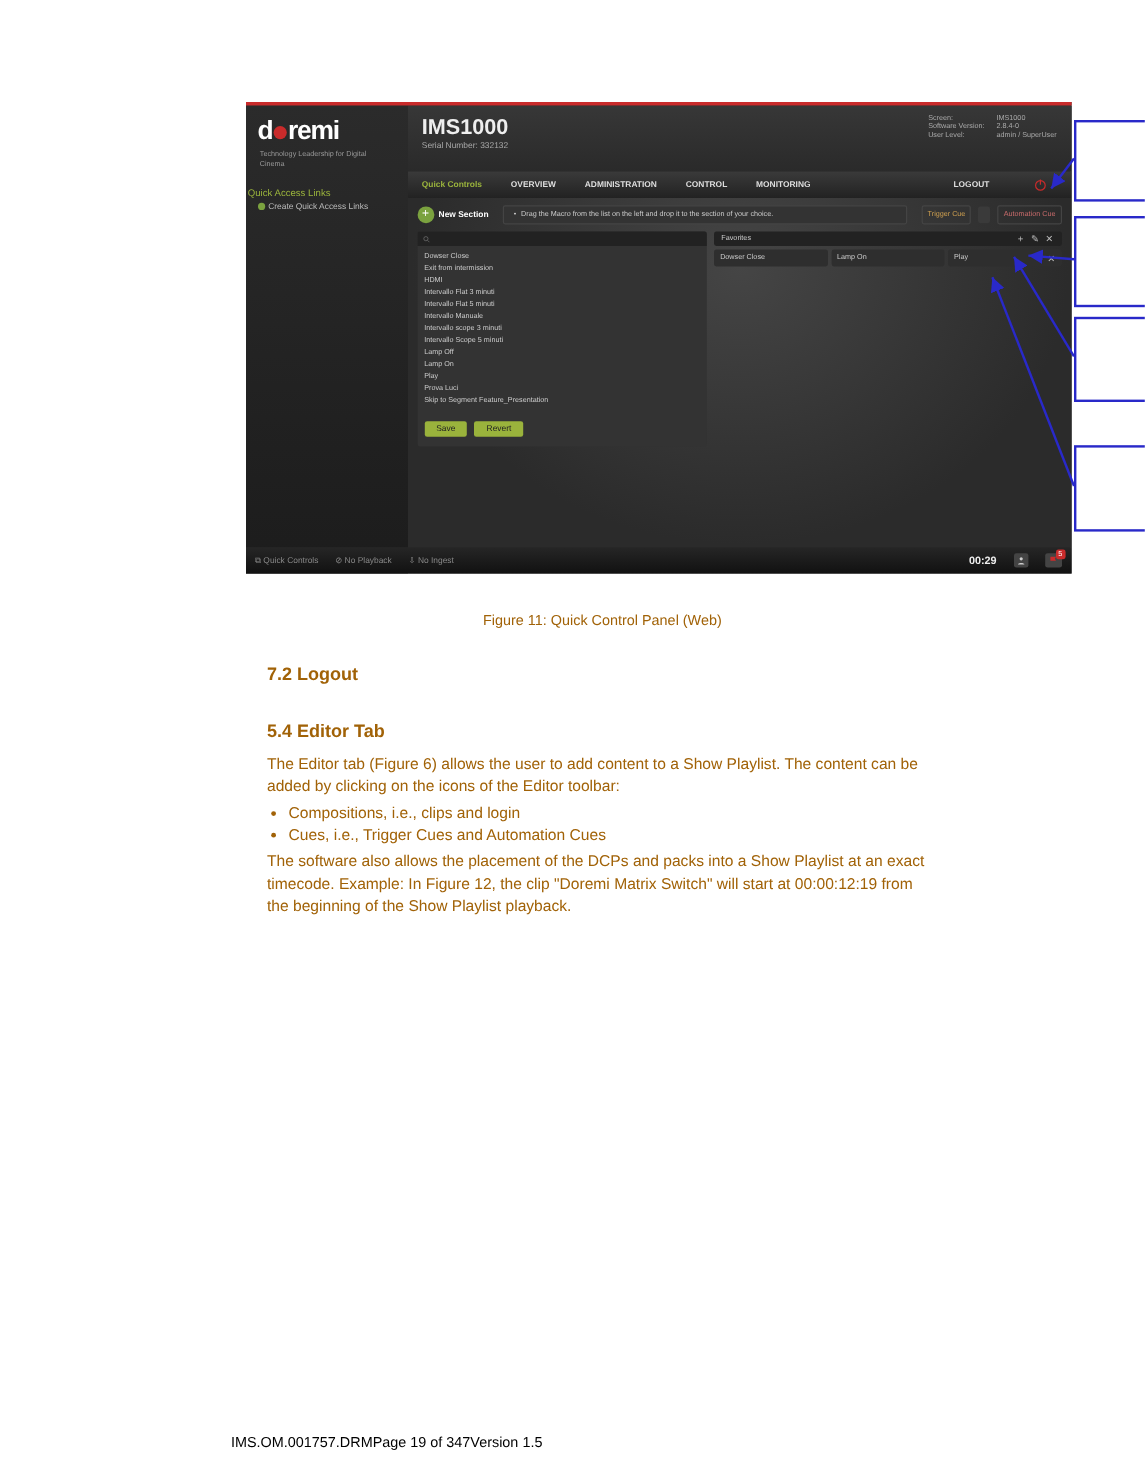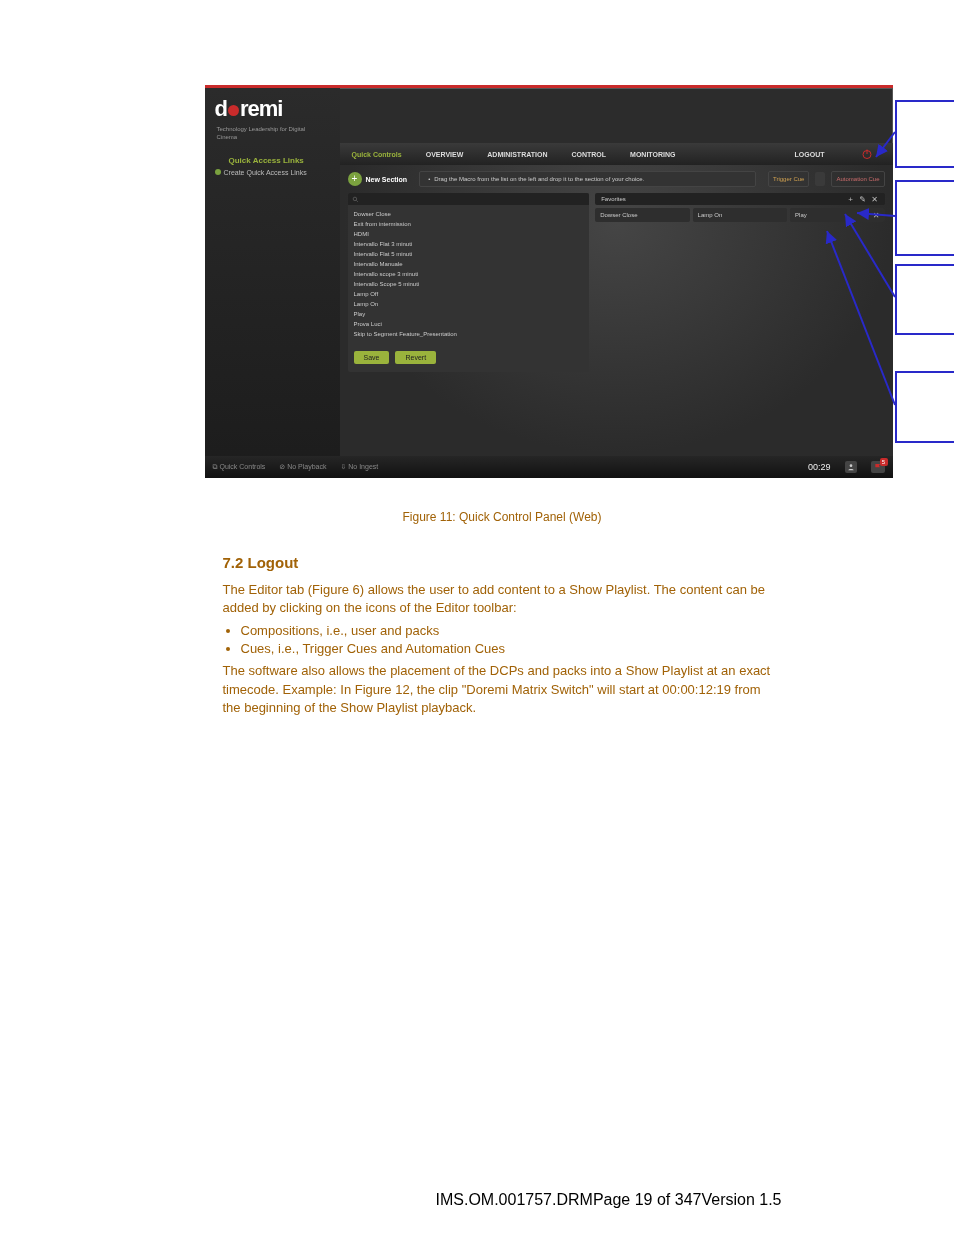--- a/index.html
+++ b/index.html
@@ -5,21 +5,21 @@
   html,body{margin:0;padding:0;background:#fff;font-family:Arial,Helvetica,sans-serif;color:#000}
   .page{width:809px;height:1235px;position:relative;margin:0 auto;background:#fff}
   .shot{position:absolute;left:132px;top:85px;width:688px;height:390px;background:#2c2c2c;border-top:3px solid #c92b2b;box-shadow:0 0 0 1px #555 inset;overflow:hidden;font-size:8px;color:#ccc}
   
   .sb{position:absolute;left:0;top:0;width:135px;height:100%;background:linear-gradient(#2b2b2b,#1c1c1c);}
   .logo{margin:8px 10px 4px;font-size:22px;font-weight:bold;color:#fff;letter-spacing:-1px}
   .logo .d{color:#fff}
   .logo .o{display:inline-block;width:11px;height:11px;background:#c92b2b;border-radius:50%;margin:0 1px;vertical-align:middle}
   .logo .tail{color:#fff}
   .tag{font-size:6px;color:#999;margin:2px 12px 14px;line-height:1.3}
-  .ql{font-size:8px;font-weight:bold;color:#9ab33c;margin:8px 24px 4px}
+  .ql{font-size:8px;font-weight:normal;color:#9ab33c;margin:8px 2px 4px}
   .qllink{font-size:7px;color:#bbb;margin:4px 10px;display:flex;align-items:center;gap:3px}
   .dot{width:6px;height:6px;border-radius:50%;background:#7ba23f;display:inline-block}
   
   .hd{position:absolute;left:135px;top:0;right:0;height:55px;background:linear-gradient(#373737,#2a2a2a)}
   .prodname{font-size:18px;font-weight:bold;color:#eee;margin:8px 0 0 12px}
   .serial{font-size:7px;color:#aaa;margin:1px 0 0 12px}
   .meta{position:absolute;right:12px;top:8px;font-size:6px;color:#aaa;display:grid;grid-template-columns:auto auto;column-gap:10px;row-gap:1px}
   
   .nav{position:absolute;left:135px;top:55px;right:0;height:22px;background:linear-gradient(#3a3a3a,#222);display:flex;align-items:center;font-size:7px}
   .nav span{padding:0 12px;color:#ddd;font-weight:bold;cursor:pointer}
@@ -49,40 +49,40 @@
   .favp{flex:1}
   .favh{height:12px;background:#222;border-radius:2px;display:flex;align-items:center;padding:0 6px;font-size:6px;color:#ccc}
   .favh .ico{margin-left:auto;display:flex;gap:4px}
   .favh .ico span{width:8px;height:8px;display:flex;align-items:center;justify-content:center;font-size:8px;color:#bbb;cursor:pointer}
   .favrow{display:flex;gap:3px;margin-top:3px}
   .cell{flex:1;height:14px;background:#2e2e2e;border-radius:2px;font-size:6px;color:#ccc;display:flex;align-items:center;padding:0 5px}
   .cell.last{justify-content:space-between}
   .cell .x{font-size:8px;color:#bbb;cursor:pointer}
   
   .ft{position:absolute;left:0;right:0;bottom:0;height:22px;background:linear-gradient(#262626,#111);display:flex;align-items:center;padding:0 8px;font-size:7px;color:#888;gap:14px}
-  .ft .time{margin-left:auto;color:#eee;font-size:9px;font-weight:normal}
+  .ft .time{margin-left:auto;color:#eee;font-size:9px;font-weight:bold}
   .ft .usr{width:12px;height:12px;background:#444;border-radius:2px;display:flex;align-items:center;justify-content:center}
   .ft .flag{width:14px;height:12px;background:#444;border-radius:2px;position:relative;display:flex;align-items:center;justify-content:center}
   .ft .flag .b{position:absolute;top:-3px;right:-3px;width:8px;height:8px;background:#c92b2b;border-radius:2px;font-size:6px;color:#fff;line-height:8px;text-align:center}
   
   .callout{position:absolute;border:2px solid #2929c9;background:#fff;width:78px}
   .c1{left:822px;top:100px;height:64px}
   .c2{left:822px;top:180px;height:72px}
   .c3{left:822px;top:264px;height:67px}
   .c4{left:822px;top:371px;height:68px}
   
   .arrow{position:absolute;pointer-events:none}
   
   .doc{position:absolute;left:150px;top:510px;right:100px;font-size:13px;color:#a16207}
   .doc .fig{text-align:center;font-size:12px;margin-bottom:30px}
   .doc h3{font-size:15px;font-weight:bold;margin:30px 0 10px}
   .doc p{margin:6px 0;line-height:1.4}
   .doc ul{margin:6px 0;padding-left:18px}
   .doc li{margin:3px 0}
-  .pgfoot{position:absolute;left:120px;right:100px;bottom:26px;display:flex;justify-content:flex-end;font-size:16px;color:#000}
+  .pgfoot{position:absolute;left:120px;right:100px;bottom:26px;display:flex;justify-content:flex-start;font-size:12px;color:#000}
 </style>
 </head>
 <body>
 
 <div class="page">
 
   <div class="shot">
 
     <div class="sb">
       <div class="logo">
@@ -90,20 +90,32 @@
       </div>
       <div class="tag">Technology Leadership
 for Digital Cinema</div>
       <div class="ql">Quick Access Links</div>
       <div class="qllink">
         <span class="dot"></span>
         <span>Create Quick Access Links</span>
       </div>
     </div>
 
+    <div class="hd">
+      <div class="prodname">IMS1000</div>
+      <div class="serial"><span>Serial Number:</span> <span>332132</span></div>
+      <div class="meta">
+        <span>Screen:</span>
+          <span>IMS1000</span>
+        <span>Software Version:</span>
+          <span>2.8.4-0</span>
+        <span>User Level:</span>
+          <span>admin / SuperUser</span>
+      </div>
+    </div>
 
     <div class="nav">
       <span class="active">Quick Controls</span>
       <span>OVERVIEW</span>
       <span>ADMINISTRATION</span>
       <span>CONTROL</span>
       <span>MONITORING</span>
       <span class="lo">LOGOUT</span>
       <span class="pwr">
         <svg viewBox="0 0 24 24">
@@ -211,23 +223,24 @@
       </defs>
     <line x1="822" y1="132" x2="803" y2="157" stroke="#2929c9" stroke-width="2" marker-end="url(#ah)"></line>
     <line x1="822" y1="216" x2="784" y2="213" stroke="#2929c9" stroke-width="2" marker-end="url(#ah)"></line>
     <line x1="822" y1="297" x2="772" y2="214" stroke="#2929c9" stroke-width="2" marker-end="url(#ah)"></line>
     <line x1="822" y1="405" x2="754" y2="231" stroke="#2929c9" stroke-width="2" marker-end="url(#ah)"></line>
   </svg>
 
   <div class="doc">
     <div class="fig">Figure 11: Quick Control Panel (Web)</div>
     <h3>7.2 Logout</h3>
+    <h3>5.4 Editor Tab</h3>
     <p>The Editor tab (Figure 6) allows the user to add content to a Show Playlist. The content can be added by clicking on the icons of the Editor toolbar:</p>
     <ul>
-      <li>Compositions, i.e., user and packs</li>
+      <li>Compositions, i.e., clips and login</li>
       <li>Cues, i.e., Trigger Cues and Automation Cues</li>
     </ul>
     <p>The software also allows the placement of the DCPs and packs into a Show Playlist at an exact timecode. Example: In Figure 12, the clip "Doremi Matrix Switch" will start at 00:00:12:19 from the beginning of the Show Playlist playback.</p>
   </div>
 
   <div class="pgfoot">
     <span>IMS.OM.001757.DRM</span>
     <span>Page 19 of 347</span>
     <span>Version 1.5</span>
   </div>

